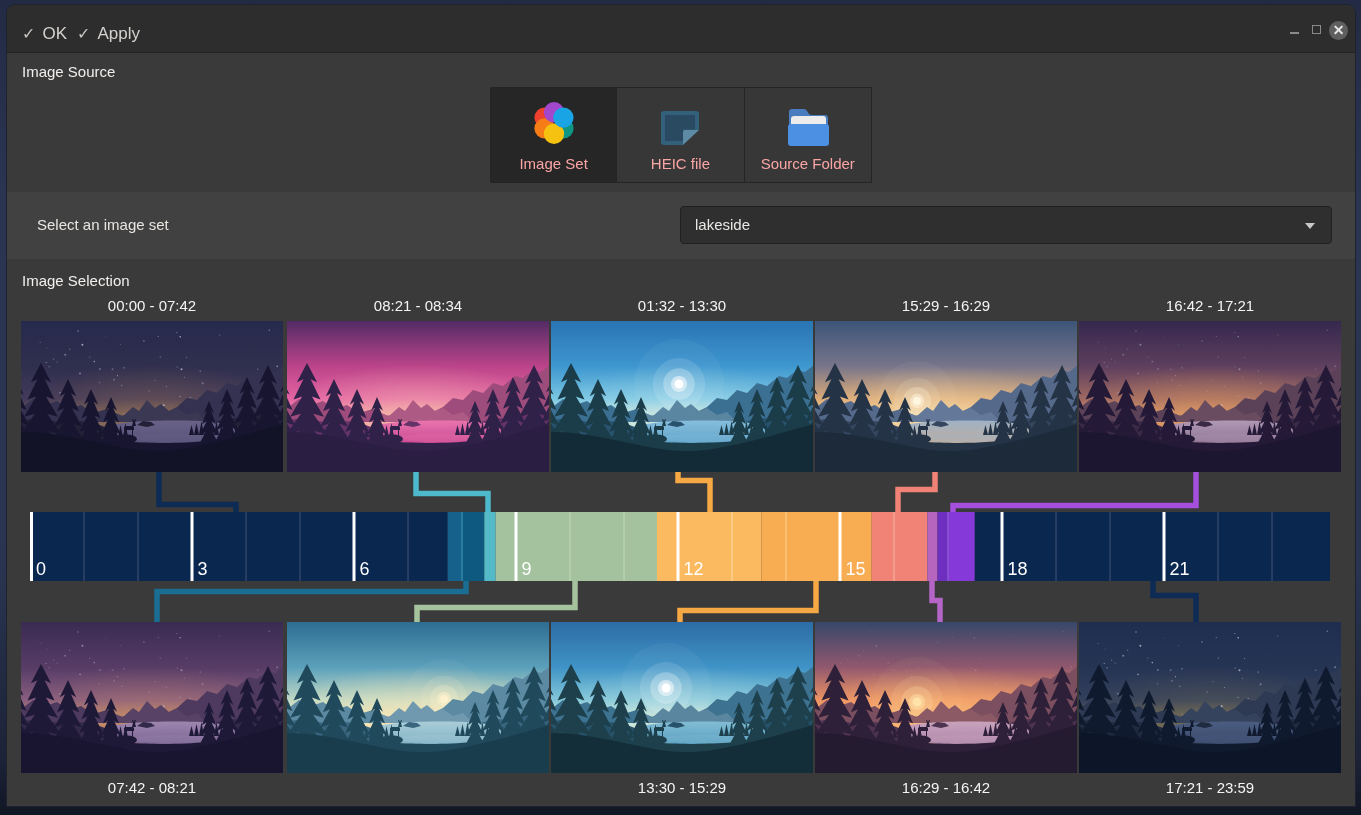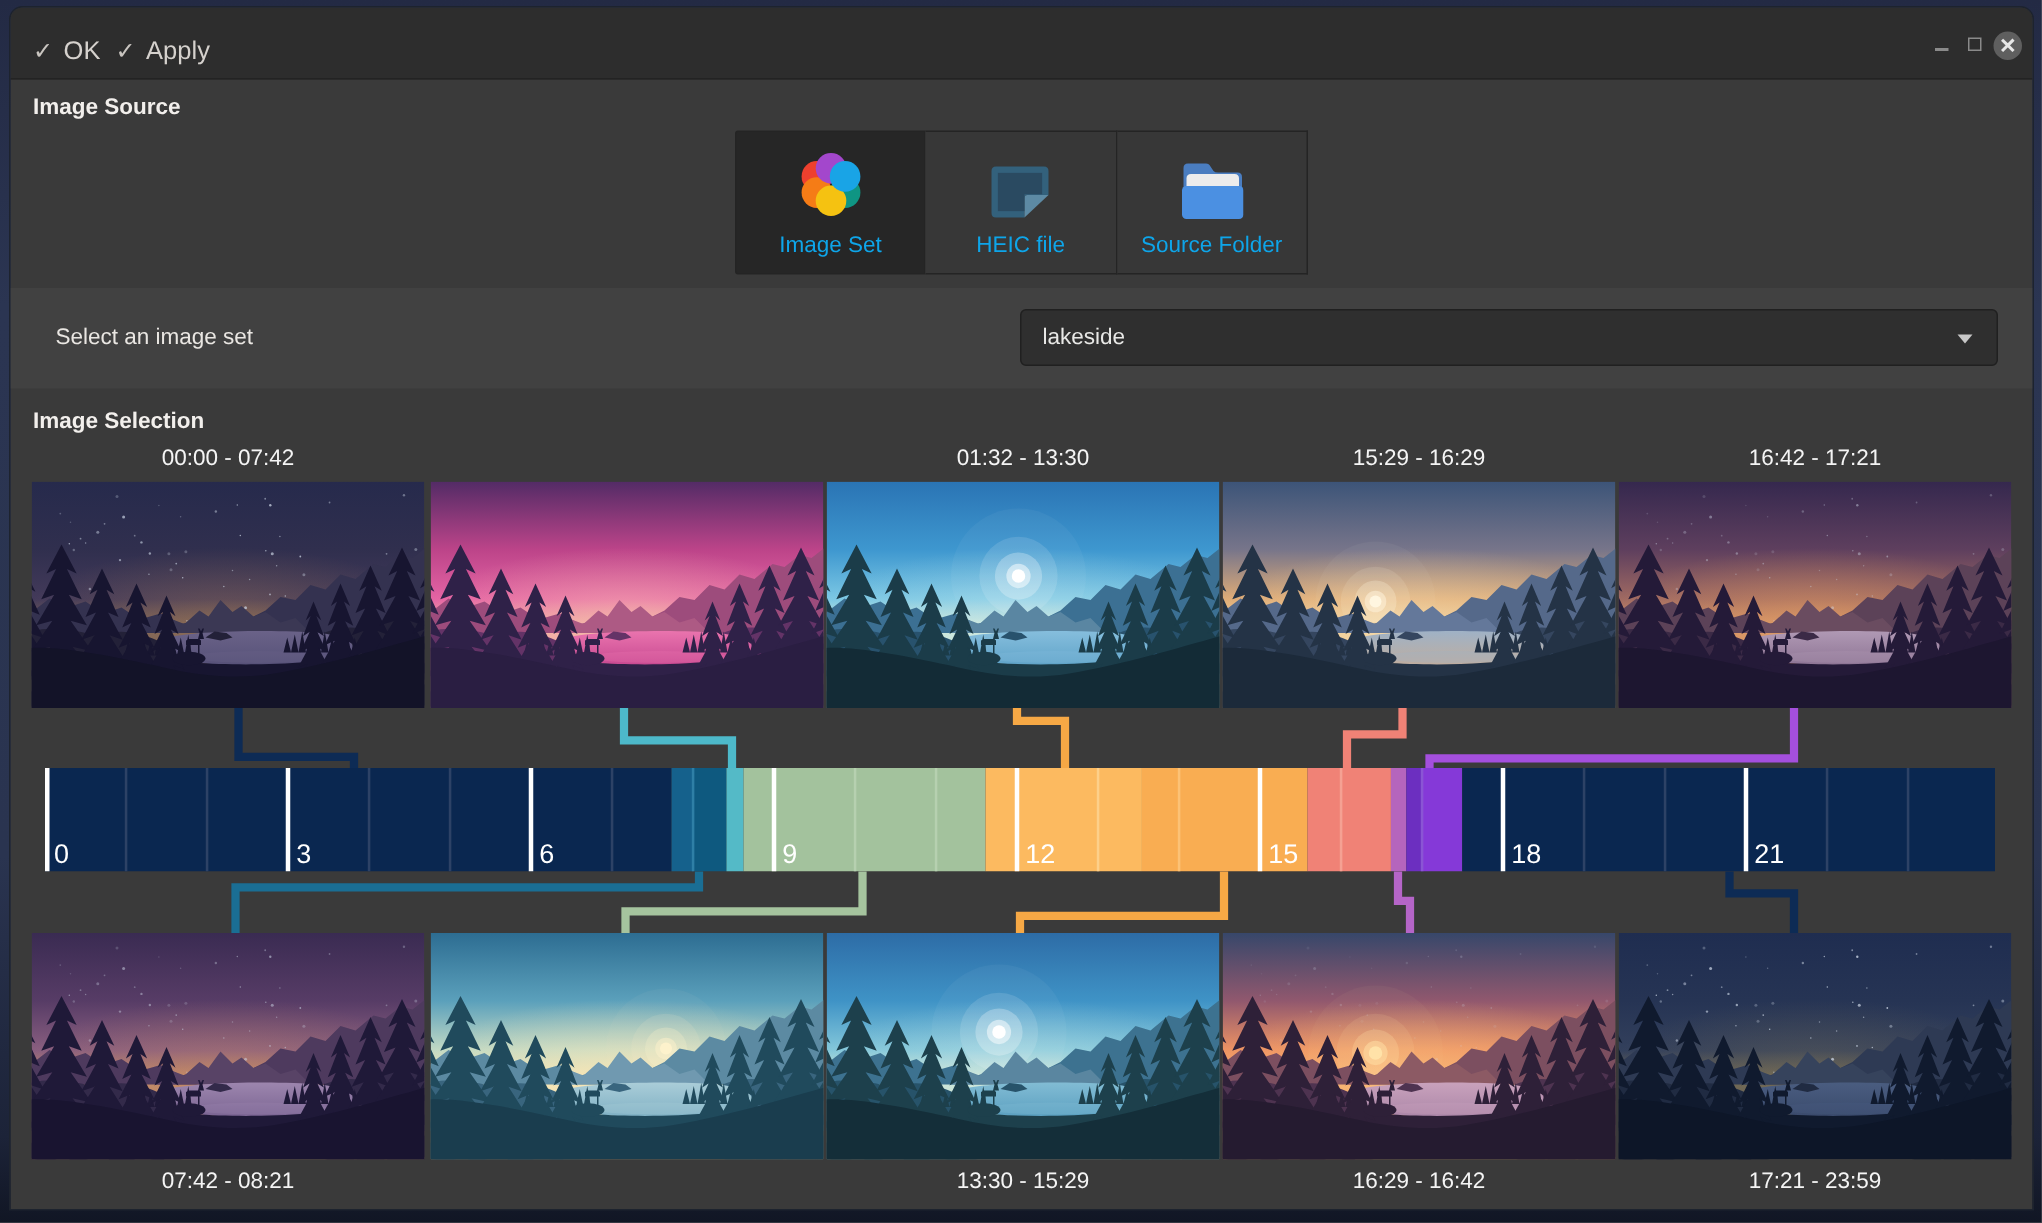--- a/index.html
+++ b/index.html
@@ -9,27 +9,27 @@
 .tbtxt{position:absolute;top:19px;color:#d5d1cd;font-size:17px;line-height:20px;white-space:nowrap}
 .check{color:#c9c5c0;margin-right:7px;font-size:16px}
 .tabs{position:absolute;left:434px;top:8px;height:33px;display:flex}
 .tab{height:33px;border:1px solid #1f1f1f;border-left:none;color:#d8d4d0;font-size:15.5px;
   display:flex;align-items:center;justify-content:center;background:#343434;padding:0 13px;letter-spacing:0.1px}
 .tab.first{border-left:1px solid #1f1f1f;border-radius:4px 0 0 4px}
 .tab.last{border-radius:0 4px 4px 0}
 .tab.active{background:#272727}
 .winbtn{position:absolute;top:0;color:#8a8a8a}
 .label{color:#e9e6e2;font-size:15px}
-.sect{position:absolute;left:15px;color:#f2efec;font-size:15px;font-weight:bold}
+.sect{position:absolute;left:15px;color:#f2efec;font-size:15px;font-weight:normal}
 #srcbtns{position:absolute;left:483px;top:82px;display:flex}
 .sbtn{width:127.3px;height:96px;border:1px solid #242424;border-left:none;background:#373737;
   display:flex;flex-direction:column;align-items:center;justify-content:flex-end;padding-bottom:10px}
 .sbtn.first{border-left:1px solid #242424;border-radius:2px 0 0 2px}
 .sbtn.active{background:#262626}
-.sbtn .lab{color:#0ea5e9;font-size:15px;margin-top:9px}
+.sbtn .lab{color:#fca5a5;font-size:15px;margin-top:9px}
 #selrow{position:absolute;left:0;top:187px;width:1348px;height:67px;background:#414141}
 #combo{position:absolute;left:673px;top:14px;width:652px;height:38px;background:#2f2f2f;
   border:1px solid #202020;border-radius:4px;color:#e8e8e6;font-size:15px;line-height:36px;padding-left:14px}
 .arrow{position:absolute;right:16px;top:16px;width:0;height:0;border-left:5.5px solid transparent;
   border-right:5.5px solid transparent;border-top:6.5px solid #c8c8c8}
 .timelabel{position:absolute;color:#f4f4f4;font-size:15px;width:262px;text-align:center;white-space:nowrap}
 .thumb{position:absolute;width:262px;height:151px;overflow:hidden}
 #tl{position:absolute;left:23px;top:507px;width:1300px;height:69px}
 
 </style></head><body>
@@ -70,20 +70,21 @@
         </svg>
         <div class="lab">Source Folder</div>
       </div>
 </div>
 <div id="selrow">
       <div class="label" style="position:absolute;left:30px;top:24px">Select an image set</div>
 <div id="combo">lakeside<div class="arrow"></div></div>
     </div>
 <div class="sect" style="top:267px">Image Selection</div>
 <div class="timelabel" style="left:14px;top:292px">00:00 - 07:42</div>
+<div class="timelabel" style="left:280px;top:292px">08:21 - 08:34</div>
 <div class="timelabel" style="left:544px;top:292px">01:32 - 13:30</div>
 <div class="timelabel" style="left:808px;top:292px">15:29 - 16:29</div>
 <div class="timelabel" style="left:1072px;top:292px">16:42 - 17:21</div>
 <div class="thumb" style="left:14px;top:316px"><svg width="262" height="151" viewBox="0 0 262 151">
         <defs>
 <linearGradient id="sky1" x1="0" y1="0" x2="0" y2="1">
 <stop offset="0" stop-color="#262a4c"></stop>
             <stop offset="0.30" stop-color="#302f4e"></stop>
 <stop offset="0.52" stop-color="#433a5a"></stop>
             <stop offset="0.63" stop-color="#7a6258"></stop>

